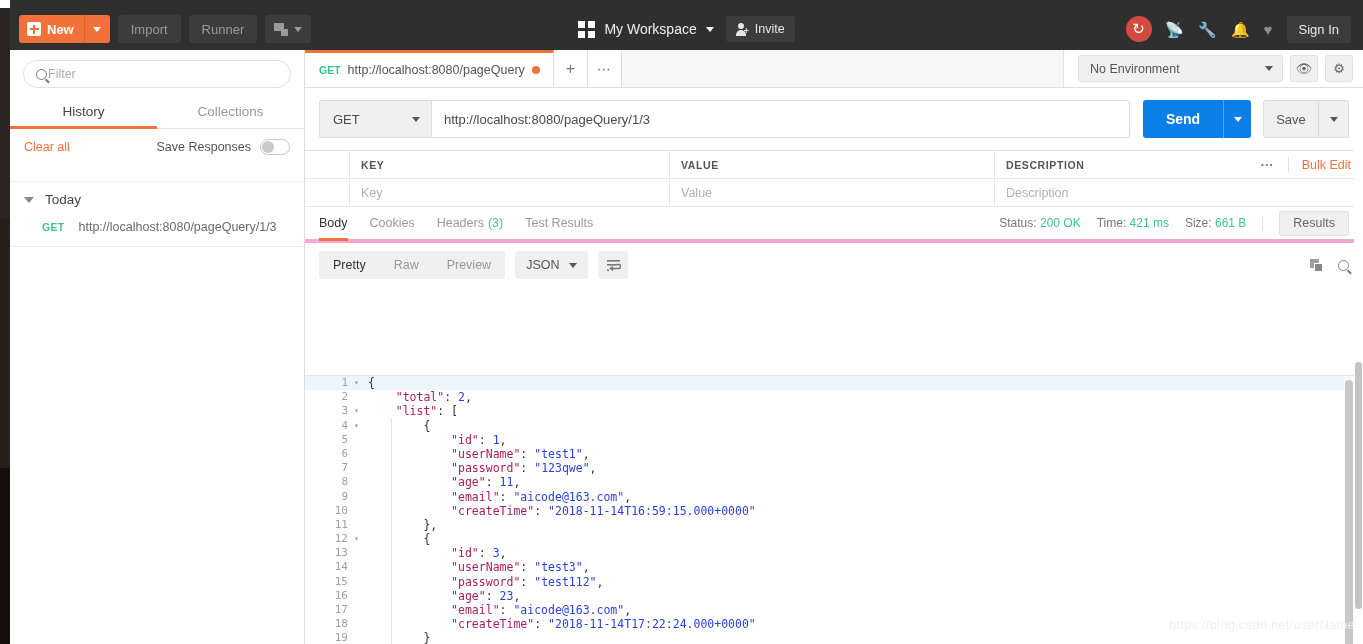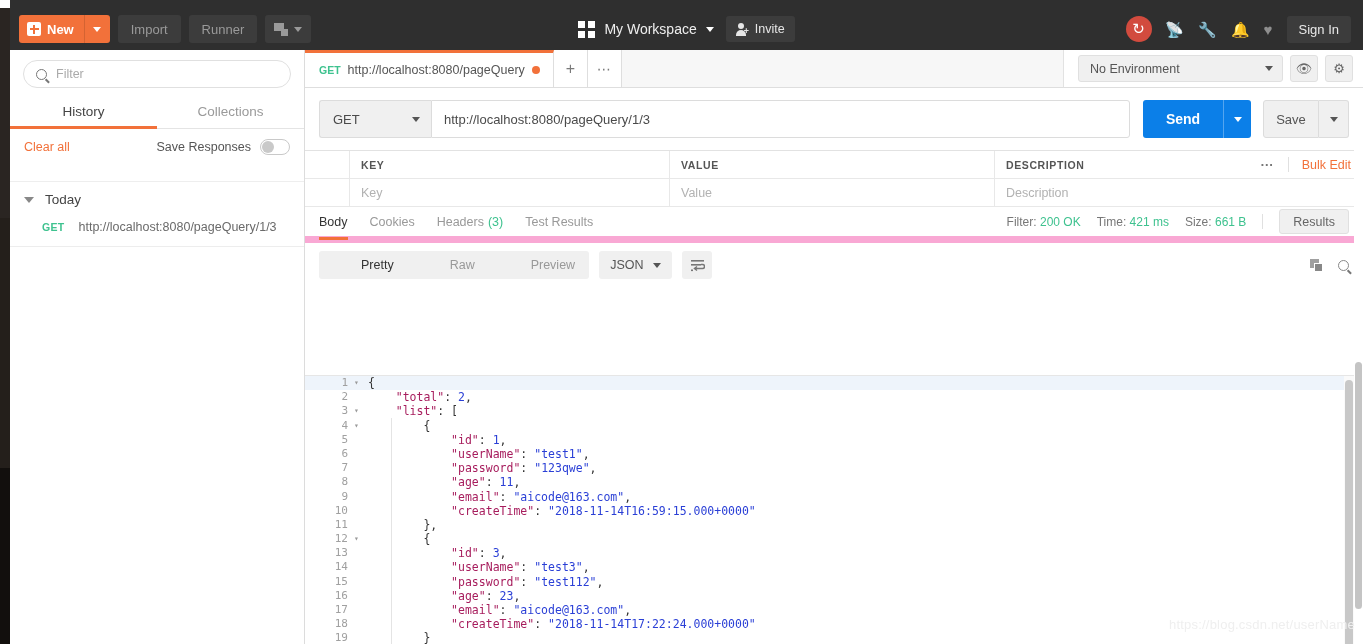--- a/index.html
+++ b/index.html
@@ -99,21 +99,21 @@
     display: flex; align-items: center; cursor: pointer;
   }
 
   
   .sidebar {
     position: absolute; left: 10px; top: 50px; width: 295px; bottom: 0;
     background: #fff; border-right: 1px solid #dcdcdc;
   }
   .filter-wrap { padding: 10px 13px 8px 13px; }
   .filter-box {
-    display: flex; align-items: center; gap: 9px;
+    display: flex; align-items: center; gap: 1px;
     border: 1px solid #e0e0e0; border-radius: 16px;
     height: 28px; padding: 0 12px; background: #fff;
   }
   .filter-box input {
     border: none; outline: none; font-size: 12.5px; color: #555;
     font-family: "Liberation Sans", sans-serif; width: 100%; background: transparent;
   }
   .filter-box input::placeholder { color: #aaa; }
   .magnifier { width: 11px; height: 11px; border: 1.6px solid #777; border-radius: 50%; position: relative; flex: none; }
   .magnifier:after { content:""; position:absolute; right:-4px; bottom:-3px; width:5px; height:1.6px; background:#777; transform: rotate(45deg); }
@@ -230,41 +230,41 @@
   .pcell.inp { font-size: 12.5px; color: #b2b2b2; }
   .pdesc.head { justify-content: space-between; }
   .bulk-wrap { display: flex; align-items: center; gap: 13px; }
   .dots3 { color: #777; letter-spacing: 1.5px; font-size: 13px; cursor: pointer; }
   .vline { width: 1px; height: 15px; background: #e0e0e0; }
   .bulk-edit { color: #f2713a; font-size: 12.5px; font-weight: normal; letter-spacing: 0; cursor: pointer; }
 
   
   .resp-head {
     display: flex; align-items: center; height: 36px; padding: 0 14px 0 14px;
-    border-bottom: 7px solid #f9a8d4;
+    border-bottom: 4px solid #f9a8d4;
   }
   .rtabs { display: flex; gap: 22px; align-items: flex-end; height: 36px; }
   .rtab {
     font-size: 12.5px; color: #999; cursor: pointer; position: relative;
     display: flex; align-items: center; height: 36px;
   }
   .rtab.active { color: #333; }
   .rtab.active:after { content:""; position: absolute; left: 0; right: 0; bottom: 0; height: 3px; background: #f2713a; }
   .badge-green { color: #3ec28f; margin-left: 4px; }
   .rmeta { margin-left: auto; display: flex; align-items: center; gap: 16px; font-size: 12px; color: #777; }
   .rmeta b { color: #3ec28f; font-weight: normal; }
   .dl-btn {
     background: #f0f0f0; border: 1px solid #e0e0e0; border-radius: 3px;
     height: 25px; padding: 0 13px; display: flex; align-items: center;
     color: #666; font-size: 12.5px; cursor: pointer;
   }
 
   .fmtbar { display: flex; align-items: center; gap: 10px; padding: 8px 14px 8px 14px; }
   .seg { display: flex; background: #f0f0f0; border-radius: 3px; height: 28px; align-items: center; }
-  .seg .s { font-size: 12.5px; color: #999; padding: 0 14px; height: 28px; display: flex; align-items: center; cursor: pointer; margin-left: 28px; }
+  .seg .s { font-size: 12.5px; color: #999; padding: 0 14px; height: 28px; display: flex; align-items: center; cursor: pointer; }
   .seg .s.active { color: #333; }
   .lang-sel {
     display: flex; align-items: center; gap: 10px; background: #f0f0f0; border-radius: 3px;
     height: 28px; padding: 0 11px; font-size: 12.5px; color: #555; cursor: pointer;
   }
   .wrap-btn {
     width: 30px; height: 28px; background: #f0f0f0; border-radius: 3px;
     display: flex; align-items: center; justify-content: center; cursor: pointer;
   }
   .fmt-right { margin-left: auto; display: flex; align-items: center; gap: 15px; }
@@ -516,21 +516,21 @@
         <div class="rtab">
           <span>Headers</span>
           <span class="badge-green">(3)</span>
         </div>
         <div class="rtab">
           <span>Test Results</span>
         </div>
       </div>
       <div class="rmeta">
         <span>
-          <span>Filter:</span>
+          <span>Status:</span>
           <b>200 OK</b>
         </span>
         <span>
           <span>Time:</span>
           <b>421 ms</b>
         </span>
         <span>
           <span>Size:</span>
           <b>661 B</b>
         </span>

